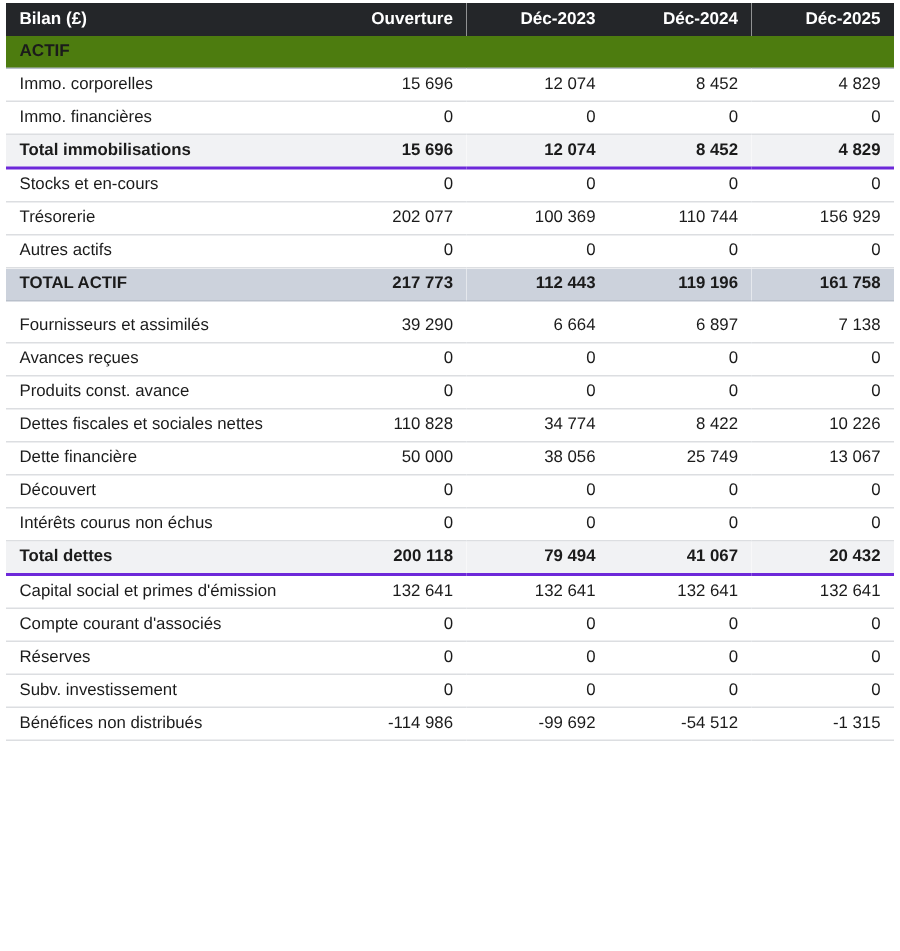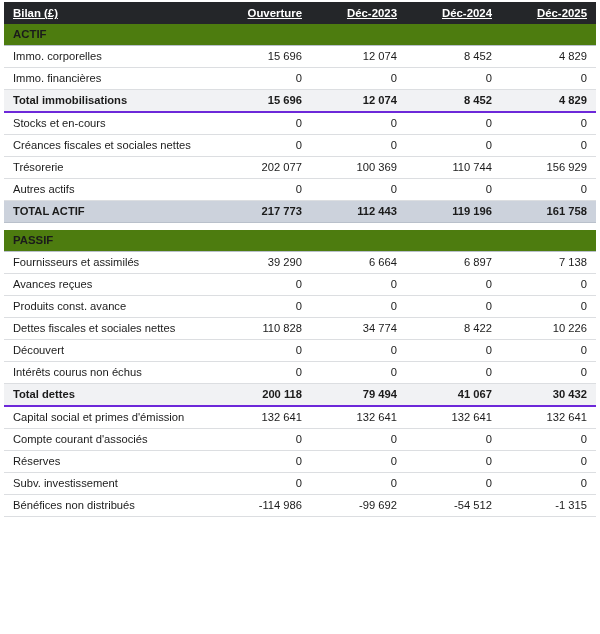--- a/index.html
+++ b/index.html
@@ -47,21 +47,20 @@
   }
 
   
   tr.head th {
     background: #242629;
     color: #ffffff;
     font-weight: bold;
     height: 22px;
     line-height: 22px;
     font-size: 11.4px;
-    text-decoration: underline;
   }
 
   
   tr.section td {
     background: #4d7c0f;
     font-weight: bold;
     font-size: 11.4px;
     border-bottom: 1px solid #b9c0cb;
   }
   tr.section.spaced td {
@@ -146,27 +145,20 @@
           <td class="num">4 829</td>
         </tr>
         <tr class="item">
           <td class="label">Stocks et en-cours</td>
           <td class="num">0</td>
           <td class="num">0</td>
           <td class="num">0</td>
           <td class="num">0</td>
         </tr>
         <tr class="item">
-          <td class="label">Créances fiscales et sociales nettes</td>
-          <td class="num">0</td>
-          <td class="num">0</td>
-          <td class="num">0</td>
-          <td class="num">0</td>
-        </tr>
-        <tr class="item">
           <td class="label">Trésorerie</td>
           <td class="num">202 077</td>
           <td class="num">100 369</td>
           <td class="num">110 744</td>
           <td class="num">156 929</td>
         </tr>
         <tr class="item">
           <td class="label">Autres actifs</td>
           <td class="num">0</td>
           <td class="num">0</td>
@@ -176,23 +168,20 @@
         <tr class="grandtotal">
           <td class="label">TOTAL ACTIF</td>
           <td class="num">217 773</td>
           <td class="num">112 443</td>
           <td class="num">119 196</td>
           <td class="num">161 758</td>
         </tr>
         <tr class="gap">
           <td colspan="5"></td>
         </tr>
-        <tr class="section spaced">
-          <td class="label" colspan="5">PASSIF</td>
-        </tr>
         <tr class="item">
           <td class="label">Fournisseurs et assimilés</td>
           <td class="num">39 290</td>
           <td class="num">6 664</td>
           <td class="num">6 897</td>
           <td class="num">7 138</td>
         </tr>
         <tr class="item">
           <td class="label">Avances reçues</td>
           <td class="num">0</td>
@@ -208,39 +197,46 @@
           <td class="num">0</td>
         </tr>
         <tr class="item">
           <td class="label">Dettes fiscales et sociales nettes</td>
           <td class="num">110 828</td>
           <td class="num">34 774</td>
           <td class="num">8 422</td>
           <td class="num">10 226</td>
         </tr>
         <tr class="item">
+          <td class="label">Dette financière</td>
+          <td class="num">50 000</td>
+          <td class="num">38 056</td>
+          <td class="num">25 749</td>
+          <td class="num">13 067</td>
+        </tr>
+        <tr class="item">
           <td class="label">Découvert</td>
           <td class="num">0</td>
           <td class="num">0</td>
           <td class="num">0</td>
           <td class="num">0</td>
         </tr>
         <tr class="item">
           <td class="label">Intérêts courus non échus</td>
           <td class="num">0</td>
           <td class="num">0</td>
           <td class="num">0</td>
           <td class="num">0</td>
         </tr>
         <tr class="subtotal">
           <td class="label">Total dettes</td>
           <td class="num">200 118</td>
           <td class="num">79 494</td>
           <td class="num">41 067</td>
-          <td class="num">30 432</td>
+          <td class="num">20 432</td>
         </tr>
         <tr class="item">
           <td class="label">Capital social et primes d'émission</td>
           <td class="num">132 641</td>
           <td class="num">132 641</td>
           <td class="num">132 641</td>
           <td class="num">132 641</td>
         </tr>
         <tr class="item">
           <td class="label">Compte courant d'associés</td>

